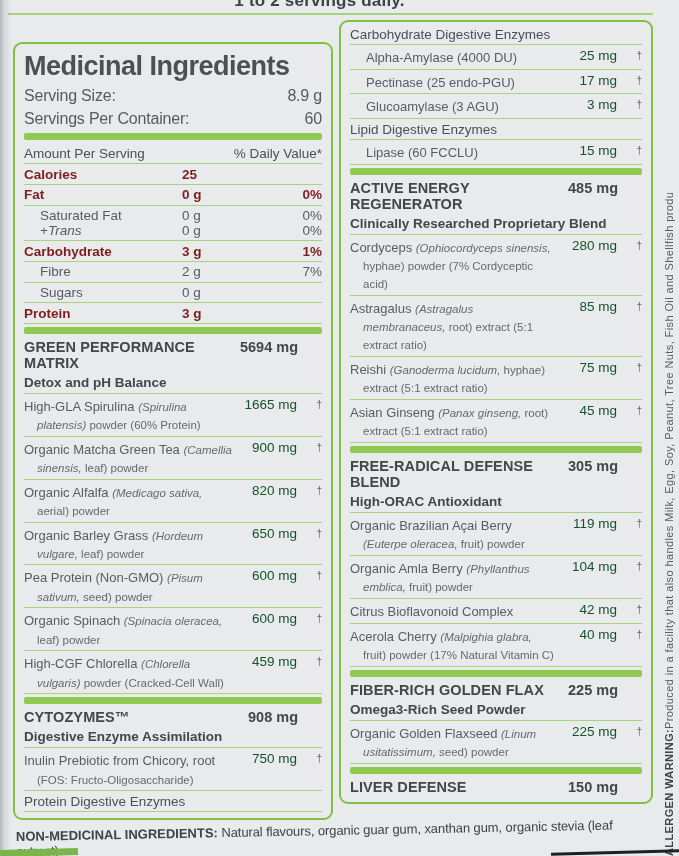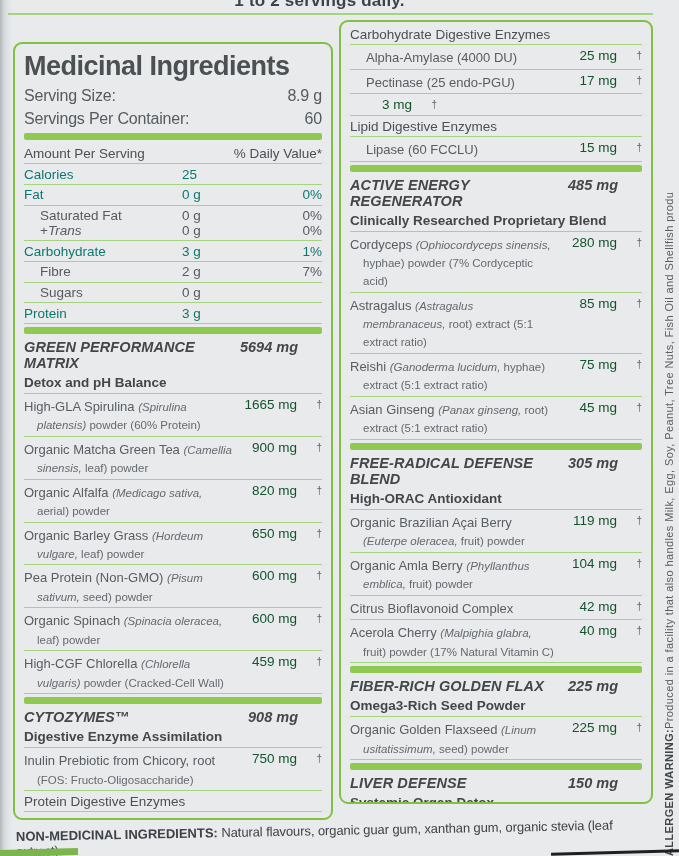--- a/index.html
+++ b/index.html
@@ -29,29 +29,29 @@
   .page-title{font-size:27px;font-weight:bold;color:#4b5053;letter-spacing:-.5px;
     margin:6px 0 7px 0;line-height:1.05;}
   .serv-row{display:flex;justify-content:space-between;font-size:16px;color:#565b5f;
     margin:2px 0 5px 0;letter-spacing:-.2px;gap:8px;}
   .bar{height:7px;background:var(--green-bar);border-radius:2px;margin:3px 0;}
   .nhead{display:flex;justify-content:space-between;font-size:13.5px;color:#4b5054;
     padding:3px 0 2px;border-bottom:1.5px solid var(--green-line);text-align:right;}
 
   .nrow{display:flex;align-items:flex-start;border-bottom:1px solid var(--green-line);
     padding:2.5px 0 2px;font-size:13.5px;color:#565b60;}
-  .nrow.bold .nlabel,.nrow.bold .namt,.nrow.bold .ndv{font-weight:normal;color:#0f766e;}
+  .nrow.bold .nlabel,.nrow.bold .namt,.nrow.bold .ndv{font-weight:bold;color:#7f1d1d;}
   .nrow .nlabel{width:158px;line-height:1.12;}
   .nrow.indent .nlabel{padding-left:16px;}
   .nrow .namt{flex:1;text-align:left;line-height:1.12;}
   .nrow .ndv{width:48px;text-align:right;line-height:1.12;}
   .it{font-style:italic;}
 
   .blend{border-bottom:1.5px solid var(--green-line);padding:3px 0 3px;color:#43474a;}
-  .blend .l1{display:flex;align-items:flex-start;font-weight:bold;font-size:14.5px;line-height:1.1;font-style:italic;}
+  .blend .l1{display:flex;align-items:flex-start;font-weight:bold;font-size:14.5px;line-height:1.1;}
   .blend .bname{flex:1;letter-spacing:.1px;}
   .blend .bamt{width:64px;text-align:right;white-space:nowrap;}
   .blend .bdv{width:24px;}
   .blend .l2{font-weight:bold;font-size:13.5px;margin-top:3px;}
 
   .subhead{font-size:13.5px;color:#4b5054;padding:3px 0 2px;border-bottom:1px solid var(--green-line);}
 
   .row{display:flex;align-items:flex-start;border-bottom:1px solid var(--green-line);
     padding:3px 0 2.5px;}
   .row .name{flex:1;line-height:1.14;padding-left:13px;text-indent:-13px;color:#585d62;}
@@ -255,20 +255,21 @@
         <div class="name"><span class="main">Alpha-Amylase (4000 DU)</span></div>
         <div class="amt">25 mg</div>
         <div class="dv">†</div>
       </div>
       <div class="row indent">
         <div class="name"><span class="main">Pectinase (25 endo-PGU)</span></div>
         <div class="amt">17 mg</div>
         <div class="dv">†</div>
       </div>
       <div class="row indent">
+        <div class="name"><span class="main">Glucoamylase (3 AGU)</span></div>
         <div class="amt">3 mg</div>
         <div class="dv">†</div>
       </div>
       <div class="subhead">Lipid Digestive Enzymes</div>
       <div class="row indent">
         <div class="name"><span class="main">Lipase (60 FCCLU)</span></div>
         <div class="amt">15 mg</div>
         <div class="dv">†</div>
       </div>
       <div class="bar"></div>

